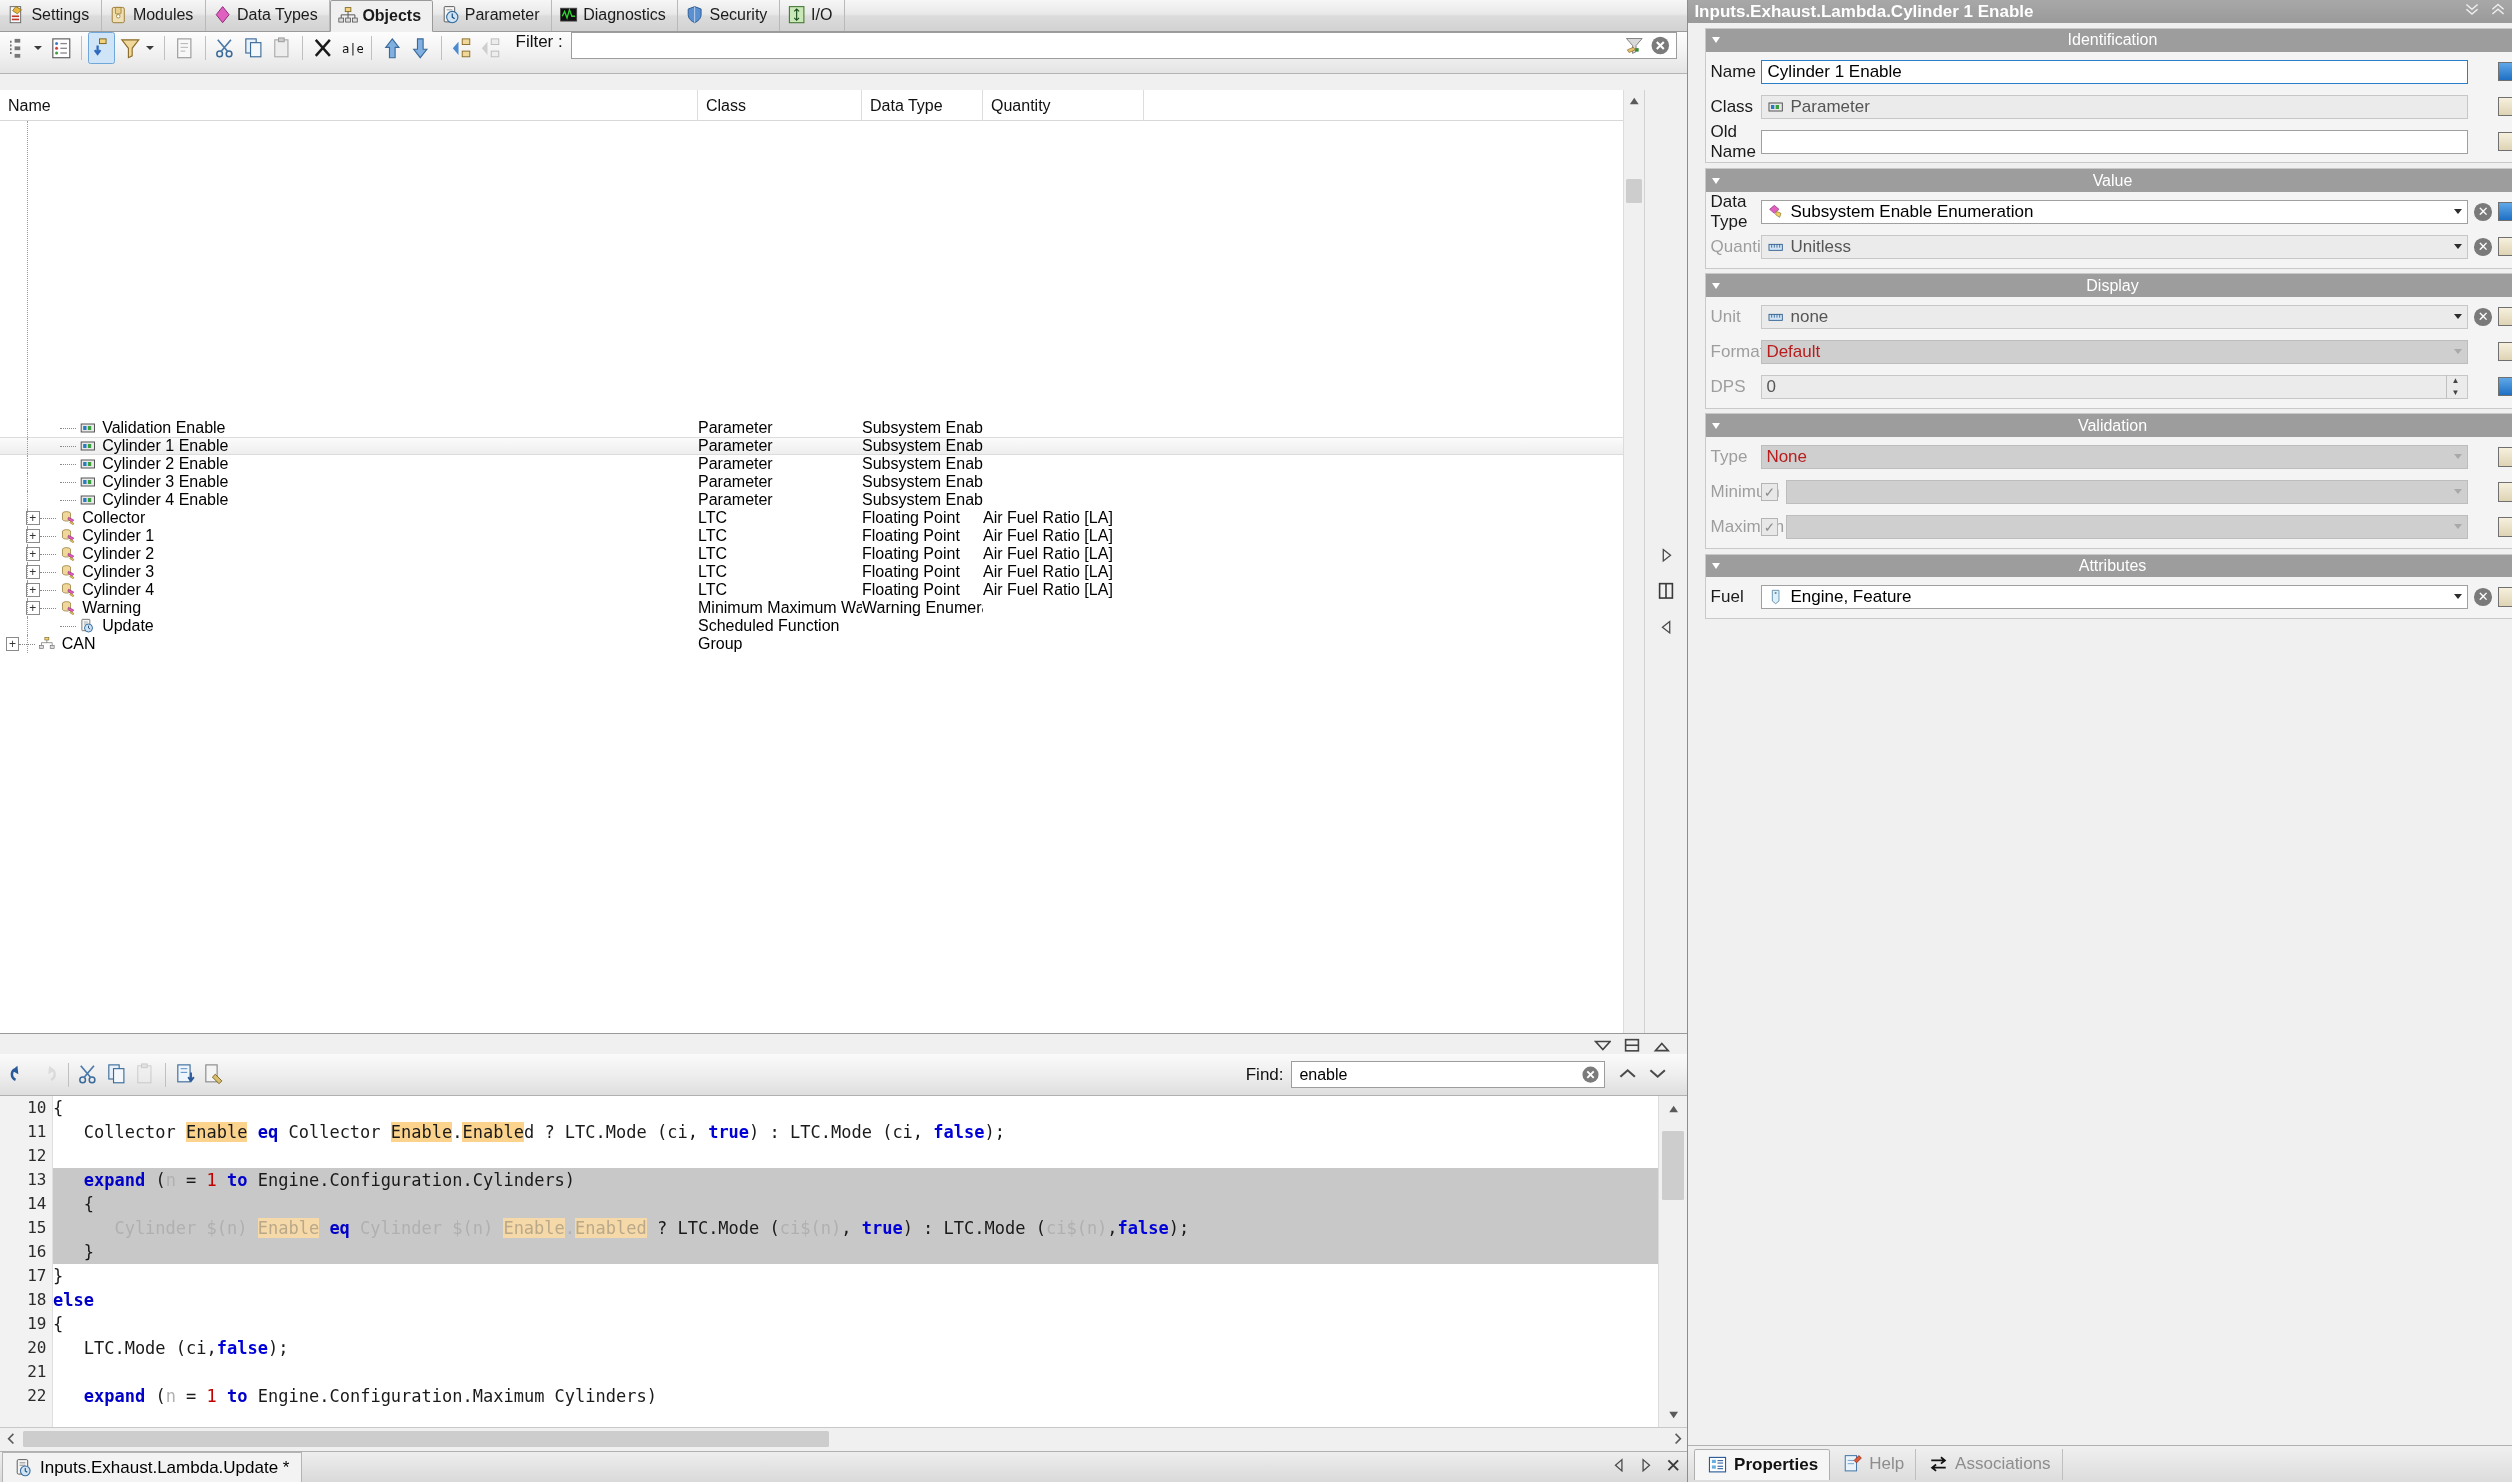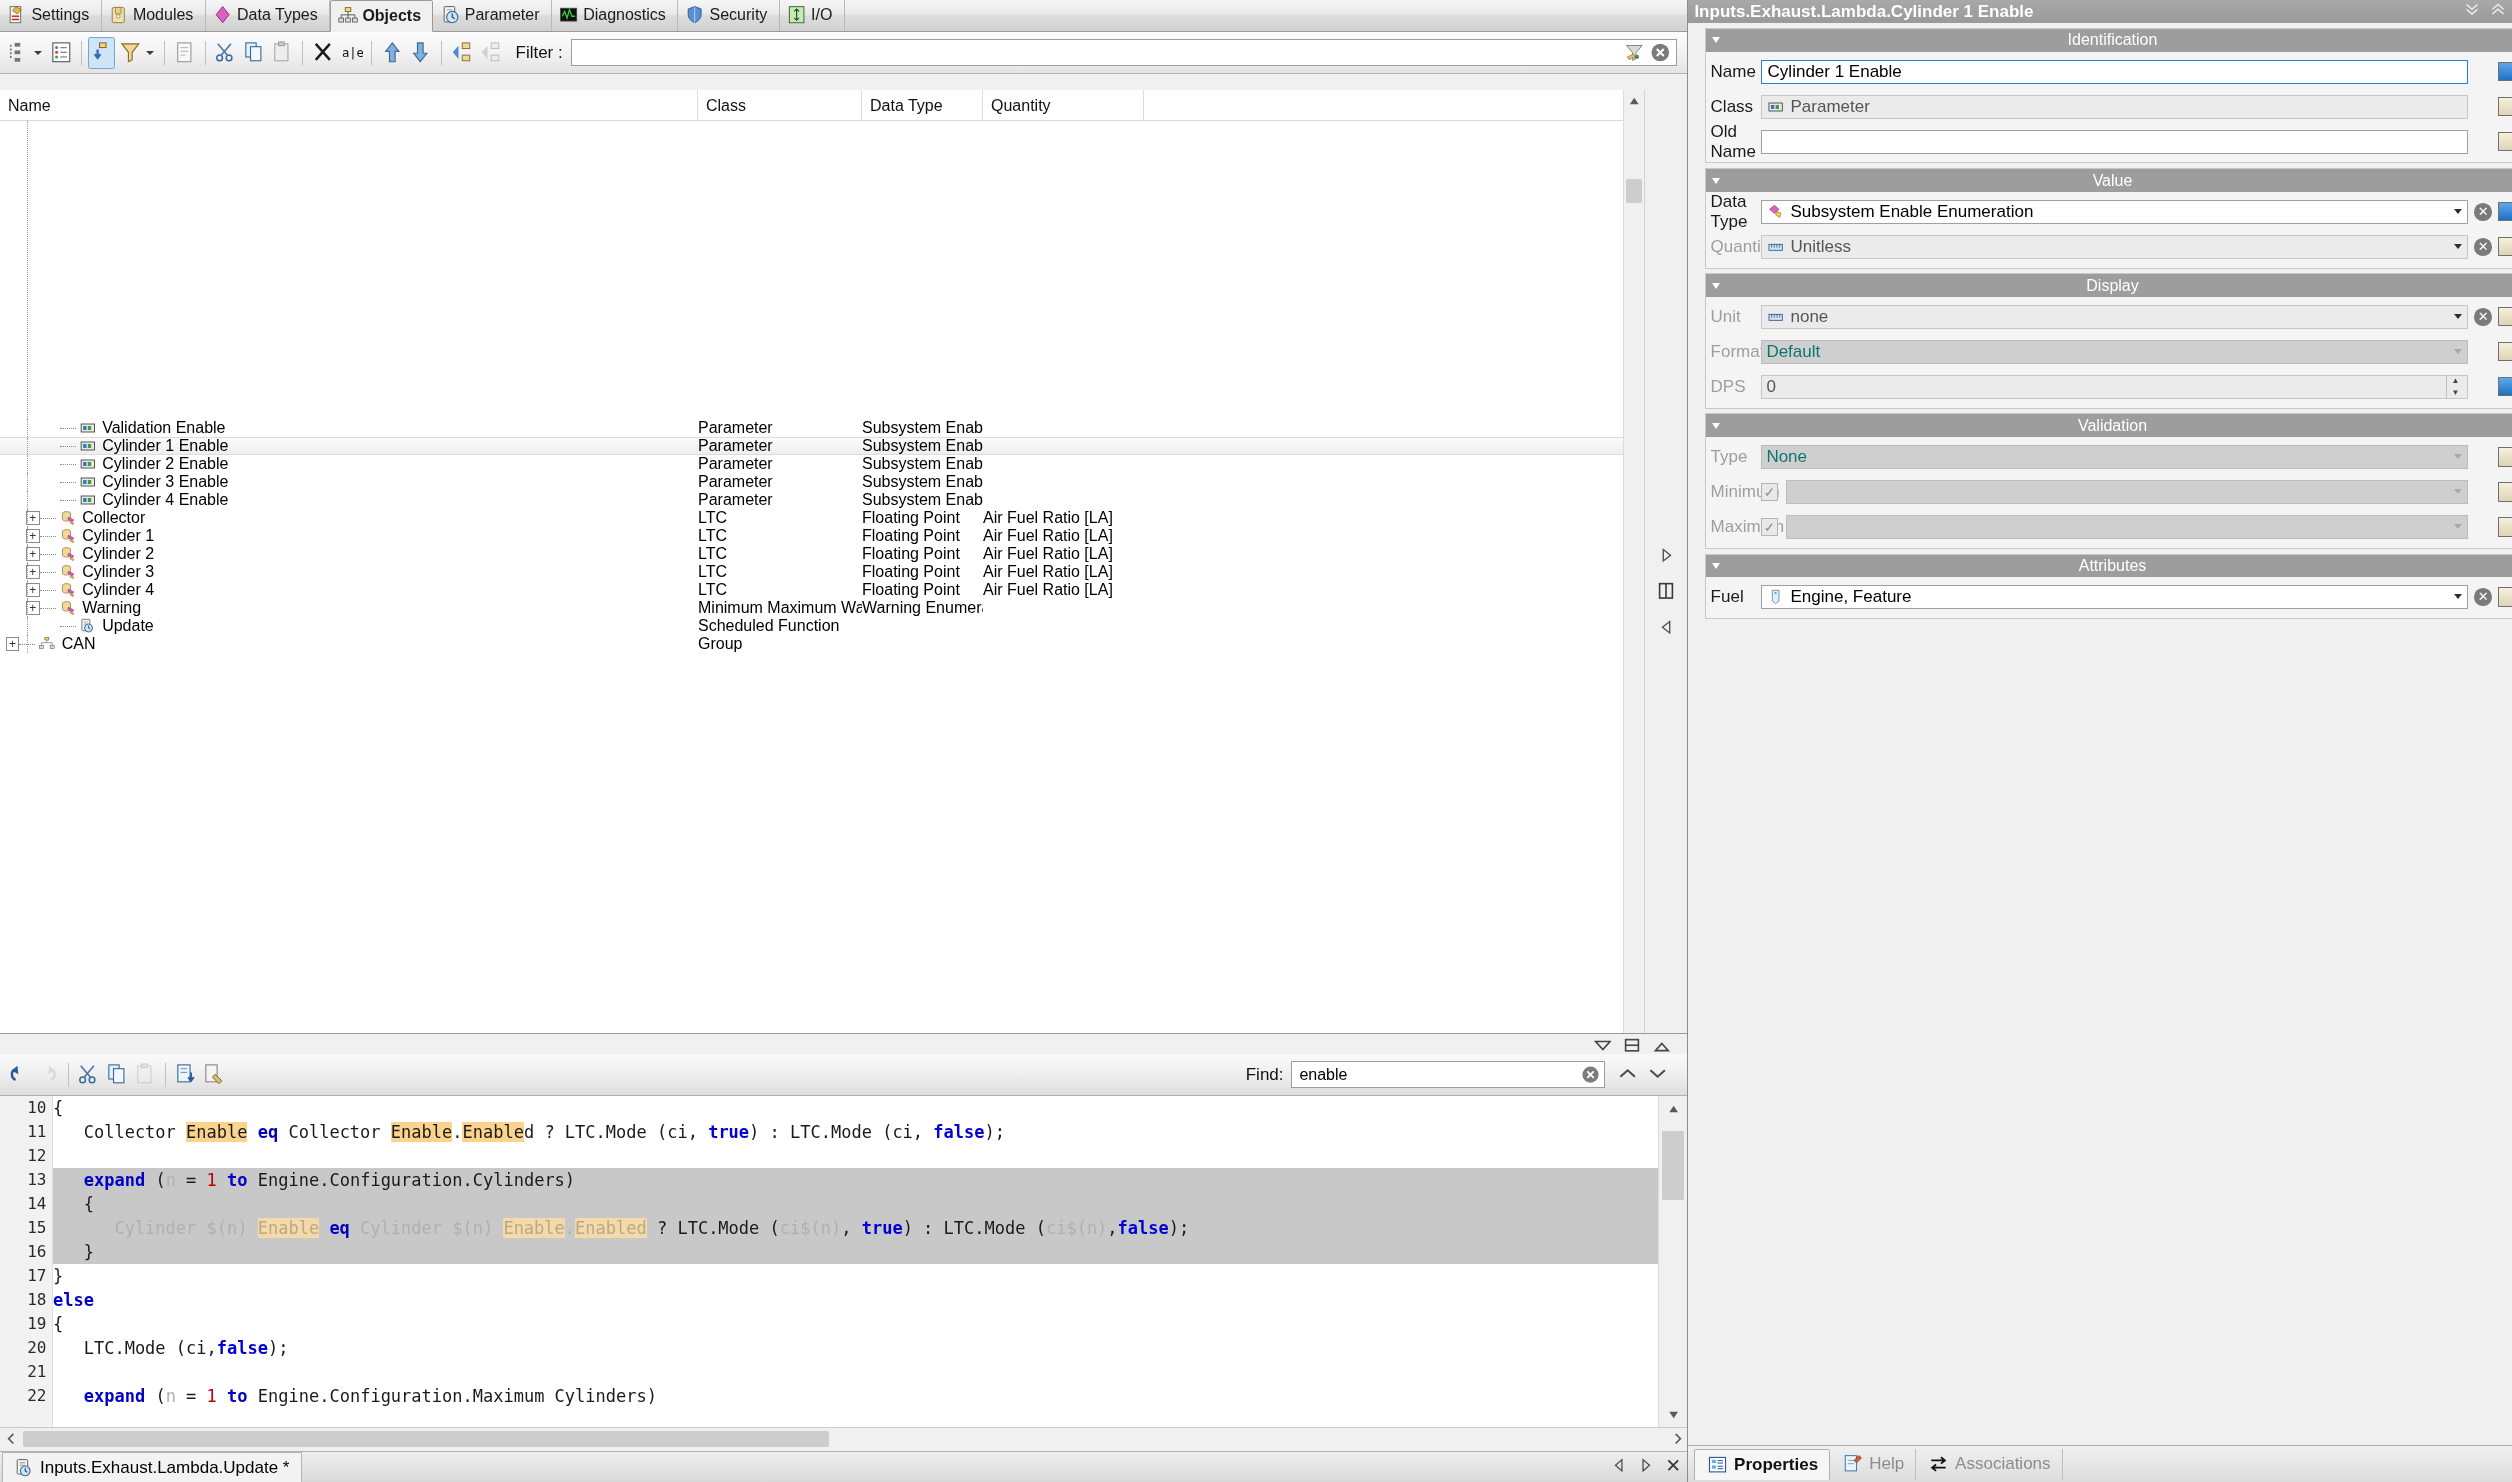--- a/index.html
+++ b/index.html
@@ -44,21 +44,21 @@
     margin-bottom:-0.8px;
     border-radius:2.4px 2.4px 0 0;
   }
   .ticon { width:19.3px; height:19.3px; flex:none; position:relative; }
 
   
   #obj-toolbar {
     position:absolute; left:0; top:32px; width:1687px; height:42px;
     background:linear-gradient(to bottom,#fdfdfd 0%,#f2f2f2 50%,#e4e4e4 100%);
     border-bottom:0.8px solid #b4b4b4;
-    display:flex; align-items:center; padding:0 4.8px;
+    display:flex; align-items:flex-start; padding:0 4.8px;
   }
   .tbbtn {
     width:27px; height:32px; display:flex; align-items:center; justify-content:center;
     position:relative; border:0.8px solid transparent; border-radius:2.4px; margin:0 0.8px;
   }
   .tbbtn.pressed { background:#cfe4f7; border:0.8px solid #6fa8d8; }
   .tbsep { width:0.8px; height:24px; background:#c0c0c0; margin:0 5.6px; }
   .caret-sm {
     width:0;height:0;border-left:4px solid transparent;border-right:4px solid transparent;
     border-top:4.8px solid #3b3b3b; margin-left:0.8px;
@@ -236,21 +236,21 @@
   .frow:last-child { margin-bottom:0; }
   .flabel { width:50px; flex:none; font-size:17px; color:#1a1a1a; }
   .flabel.dis { color:#9e9e9e; }
   .fctl {
     flex:1; height:24px; background:#fff; border:0.8px solid #a0a0a0;
     display:flex; align-items:center; padding:0 3.2px 0 4.8px; gap:4.8px; font-size:17px;
     position:relative;
   }
   .fctl.focus { border:1.6px solid #2a7fc9; padding:0 2.4px 0 4px; }
   .fctl.readonly { background:#ebebeb; border:0.8px solid #c7c7c7; color:#555; }
-  .fctl.disabled { background:#cfcfcf; border:0.8px solid #bdbdbd; color:#0f766e; }
+  .fctl.disabled { background:#cfcfcf; border:0.8px solid #bdbdbd; color:#b91c1c; }
   .fctl input {
     border:none;outline:none;background:transparent;width:100%;font-size:17px;
     font-family:"Liberation Sans",sans-serif;
   }
   .fctl .val { flex:1; white-space:nowrap; overflow:hidden; }
   .drop-caret {
     width:0;height:0;border-left:4.8px solid transparent;border-right:4.8px solid transparent;
     border-top:5.6px solid #2d2d2d; flex:none; margin-right:1.6px;
   }
   .drop-caret.dis { border-top-color:#a9a9a9; }

